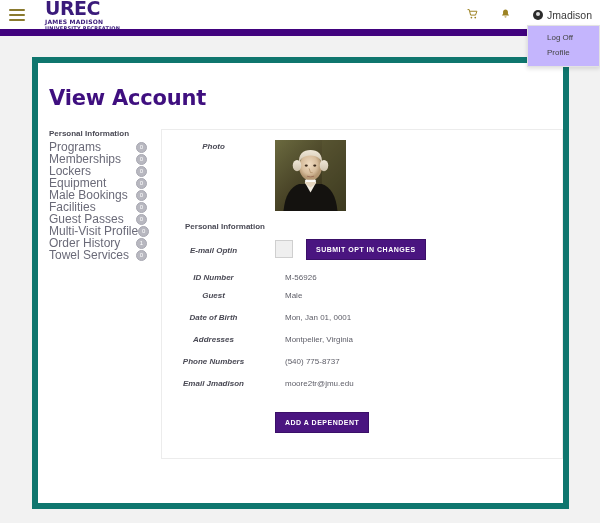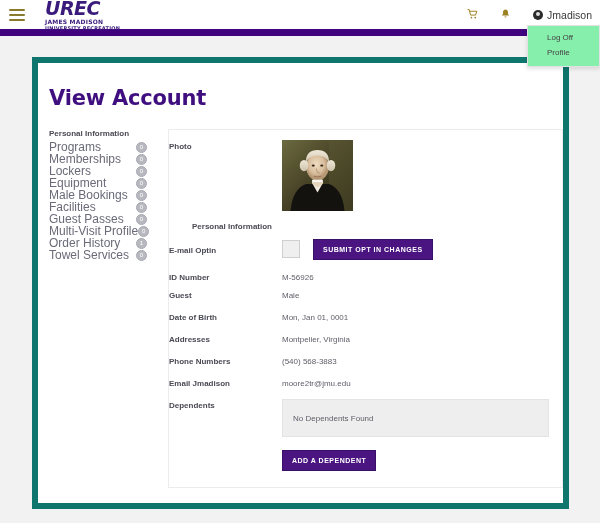--- a/index.html
+++ b/index.html
@@ -49,21 +49,20 @@
     margin-left: 6px;
     display: flex;
     flex-direction: column;
     align-items: flex-start;
     line-height: 1;
     cursor: pointer;
   }
   .logo-main {
     font-family: "DejaVu Sans", sans-serif;
     font-weight: bold;
-    font-style: italic;
     font-size: 19px;
     letter-spacing: -0.5px;
     color: #3a1a7a;
     line-height: 1;
   }
   .logo-sub1 {
     font-family: "DejaVu Sans", sans-serif;
     font-weight: bold;
     font-size: 6px;
     color: #3a1a7a;
@@ -153,21 +152,21 @@
     position: relative;
     z-index: 1;
   }
 
   
   .user-dropdown {
     position: absolute;
     top: 25px;
     right: 0px;
     width: 73px;
-    background: #86efac;
+    background: #c4b5fd;
     border: 1px solid #e2e2e2;
     box-shadow: 0 2px 4px rgba(0,0,0,0.12);
     z-index: 50;
     padding: 4px 0 6px 0;
   }
   .dropdown-item {
     font-size: 8px;
     color: #444;
     padding: 3px 0 3px 19px;
     cursor: pointer;
@@ -190,21 +189,20 @@
     font-weight: bold;
     font-size: 21px;
     color: #3f0f7f;
     margin: 23px 0 0 11px;
     letter-spacing: -0.2px;
   }
 
   .content-row {
     display: flex;
     margin-top: 19px;
-    gap: 7px;
   }
 
   
   .sidebar {
     width: 100px;
     margin-left: 11px;
     flex: none;
   }
   .sidebar-head {
     font-size: 8px;
@@ -250,29 +248,30 @@
     min-height: 330px;
   }
 
   .frow {
     display: flex;
     align-items: flex-start;
     margin-bottom: 7px;
   }
   .flabel {
     width: 103px;
-    text-align: left;
+    text-align: center;
     font-size: 8px;
     font-weight: bold;
     color: #4a4a55;
     padding-top: 2px;
     flex: none;
+    font-style: italic;
   }
   .fvalue {
-    margin-left: 10px;
+    margin-left: 20px;
     font-size: 8px;
     color: #5e5e68;
     padding-top: 2px;
     text-align: center;
   }
 
   .photo-frame {
     margin-left: 10px;
     width: 71px;
     height: 71px;
@@ -508,38 +507,32 @@
 
       <div class="frow">
         <div class="flabel">Addresses</div>
         <div class="fvalue">Montpelier, Virginia</div>
       </div>
 
       <div class="spacer-tall"></div>
 
       <div class="frow">
         <div class="flabel">Phone Numbers</div>
-        <div class="fvalue">(540) 568-3883</div>
+        <div class="fvalue">(540) 775-8737</div>
       </div>
 
       <div class="spacer-tall"></div>
 
       <div class="frow">
         <div class="flabel">Email Jmadison</div>
         <div class="fvalue">moore2tr@jmu.edu</div>
       </div>
 
       <div class="spacer-tall"></div>
 
-      <div class="frow">
-        <div class="flabel">Dependents</div>
-        <div class="dependents-box">
-          <span>No Dependents Found</span>
-        </div>
-      </div>
 
       <div class="add-dep-wrap">
         <button class="btn-purple">ADD A DEPENDENT</button>
       </div>
 
     </div>
   </div>
 </div>
 
 </body></html>

